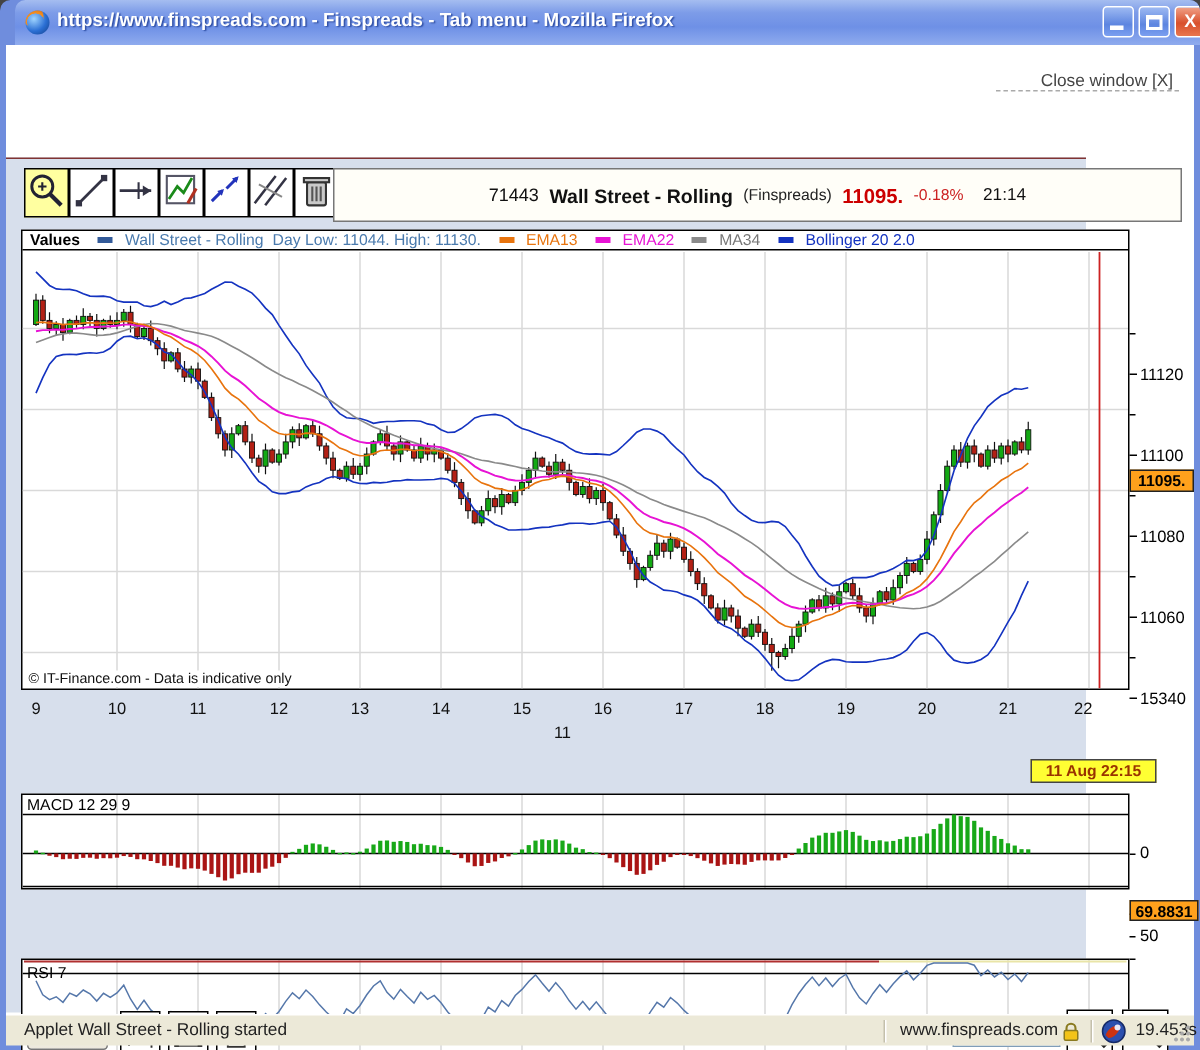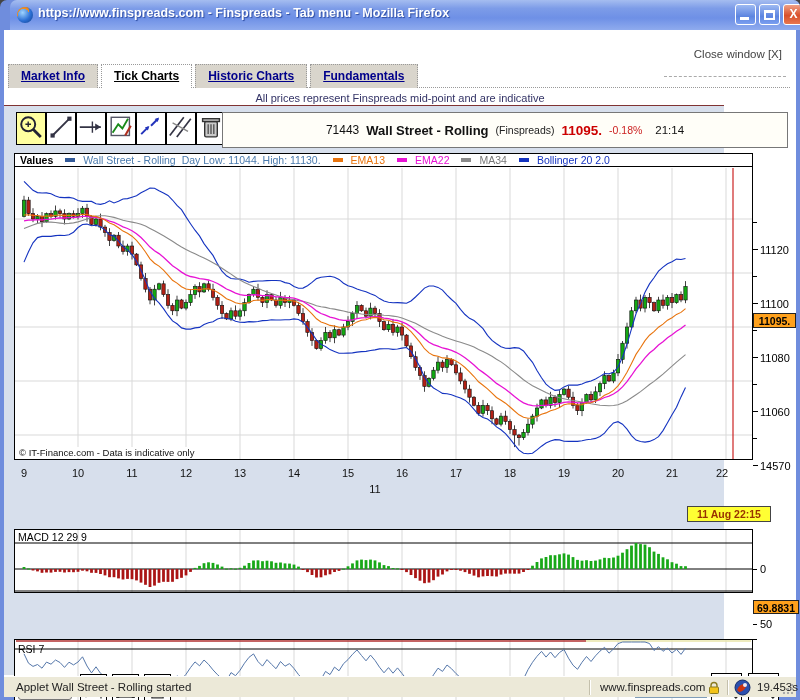--- a/index.html
+++ b/index.html
@@ -16,21 +16,21 @@
   .winbtn{position:absolute;top:4px;width:21px;height:21px;border:1px solid #fff;border-radius:3px;color:#fff;
     font-size:12px;font-weight:bold;text-align:center;line-height:19px;
     background:linear-gradient(#9db9f2,#5d85e0 60%,#7b9ff0);}
   #btn-close{right:6px;background:linear-gradient(#f0a086,#d8502c 55%,#e8764e);}
   #btn-max{right:30px;}
   #btn-min{right:54px;}
   #btn-min i{position:absolute;left:4px;bottom:4px;width:9px;height:3px;background:#fff;}
   #btn-max i{position:absolute;left:4px;top:5px;width:11px;height:10px;border:2px solid #fff;border-top-width:3px;}
   
   #content{position:absolute;left:4px;top:30px;width:792px;height:646px;background:#fff;}
-  #closewin{position:absolute;right:10px;top:18px;color:#444;font-size:11.5px;padding:0 4px 16px 30px;border-bottom:1px dashed #aaa;}
+  #closewin{position:absolute;right:10px;top:18px;color:#444;font-size:11.5px;padding:0 4px 0 30px;border-bottom:1px dashed #aaa;}
   #tabs{position:absolute;left:4px;top:34px;width:782px;height:24px;border-bottom:1px dotted #999;}
   .tab{display:inline-block;height:24px;margin-right:3px;padding:4px 12px 0 12px;border:1px dotted #999;border-bottom:none;
     background:#d9d5cc;font-size:12px;font-weight:bold;text-decoration:underline;color:#00008b;cursor:pointer;}
   .tab.active{background:#fff;color:#000;position:relative;}
   #notice{position:absolute;left:0;top:62px;width:792px;text-align:center;color:#333366;font-size:11px;}
   
   #applet{position:absolute;left:0px;top:75px;width:720px;height:570px;background:#d7dfec;border-top:1px solid #803333;}
   
   .tool{position:absolute;top:6px;width:30px;height:33px;background:#fff;border:1px solid #000;}
   .tool.sel{background:#ffffa0;}
@@ -97,22 +97,20 @@
         <i></i>
       </div>
     <div class="winbtn" id="btn-max">
         <i></i>
       </div>
     <div class="winbtn" id="btn-close">X</div>
   </div>
 
   <div id="content">
     <div id="closewin">Close window [X]</div>
-    <div id="tabs"><div class="tab">Market Info</div><div class="tab active">Tick Charts</div><div class="tab">Historic Charts</div><div class="tab">Fundamentals</div></div>
-    <div id="notice">All prices represent Finspreads mid-point and are indicative</div>
 
     <div id="applet">
       <div id="tooltray">
           <div class="tool sel" style="left: 12px;"><svg width="28" height="31" viewBox="0 0 20 22">
               <circle cx="8" cy="8" r="5" fill="none" stroke="#223" stroke-width="1.4"></circle>
               <line x1="11.5" y1="11.5" x2="17" y2="17" stroke="#223" stroke-width="2"></line>
               <line x1="6" y1="8" x2="10" y2="8" stroke="#223"></line>
               <line x1="8" y1="6" x2="8" y2="10" stroke="#223"></line>
             </svg></div>
           <div class="tool" style="left: 42px;"><svg width="28" height="31" viewBox="0 0 20 22">
@@ -494,21 +492,21 @@
             <path d="M9.0 60.4 L13.5 58.7 L18.0 57.0 L22.5 55.4 L27.0 54.6 L31.5 54.0 L36.0 54.1 L40.5 54.5 L45.0 55.1 L49.5 55.6 L54.0 55.4 L58.5 54.9 L63.0 53.9 L67.5 52.5 L72.0 51.0 L76.5 49.6 L81.0 48.3 L85.5 47.7 L90.0 47.8 L94.5 48.5 L99.0 49.4 L103.5 50.8 L108.0 52.3 L112.5 53.2 L117.0 54.1 L121.5 55.0 L126.0 56.2 L130.5 58.0 L135.0 60.4 L139.5 62.8 L144.0 65.2 L148.5 67.8 L153.0 70.5 L157.5 73.3 L162.0 76.3 L166.5 79.0 L171.0 81.5 L175.5 83.8 L180.0 85.7 L184.5 88.0 L189.0 90.0 L193.5 92.3 L198.0 94.8 L202.5 97.3 L207.0 100.2 L211.5 103.3 L216.0 106.1 L220.5 109.3 L225.0 112.1 L229.5 114.4 L234.0 116.6 L238.5 118.4 L243.0 120.3 L247.5 122.2 L252.0 123.9 L256.5 125.5 L261.0 127.1 L265.5 128.6 L270.0 130.0 L274.5 131.0 L279.0 131.8 L283.5 132.6 L288.0 133.2 L292.5 134.5 L297.0 136.1 L301.5 137.7 L306.0 138.8 L310.5 139.4 L315.0 140.5 L319.5 141.1 L324.0 142.1 L328.5 143.0 L333.0 144.1 L337.5 144.7 L342.0 145.3 L346.5 146.0 L351.0 146.5 L355.5 146.6 L360.0 146.6 L364.5 146.7 L369.0 147.2 L373.5 147.5 L378.0 148.1 L382.5 148.8 L387.0 150.0 L391.5 151.7 L396.0 153.4 L400.5 155.3 L405.0 157.7 L409.5 160.3 L414.0 162.4 L418.5 164.6 L423.0 166.3 L427.5 168.3 L432.0 169.9 L436.5 171.4 L441.0 172.9 L445.5 174.3 L450.0 175.8 L454.5 177.2 L459.0 179.1 L463.5 181.5 L468.0 183.5 L472.5 185.8 L477.0 188.3 L481.5 191.2 L486.0 193.9 L490.5 197.1 L495.0 200.8 L499.5 204.4 L504.0 208.0 L508.5 211.7 L513.0 214.9 L517.5 217.7 L522.0 220.0 L526.5 222.2 L531.0 224.4 L535.5 226.4 L540.0 228.4 L544.5 229.8 L549.0 230.8 L553.5 231.7 L558.0 232.5 L562.5 233.3 L567.0 234.0 L571.5 234.7 L576.0 235.8 L580.5 236.5 L585.0 237.2 L589.5 237.5 L594.0 237.8 L598.5 237.5 L603.0 236.7 L607.5 235.1 L612.0 232.8 L616.5 229.8 L621.0 226.7 L625.5 223.6 L630.0 220.1 L634.5 216.5 L639.0 213.4 L643.5 209.8 L648.0 206.2 L652.5 202.1 L657.0 198.2 L661.5 194.1 L666.0 190.4 L670.5 186.6 " fill="none" stroke="#8a8a8a" stroke-width="1.1"></path>
             <path d="M9.0 52.8 L13.5 52.1 L18.0 52.0 L22.5 51.7 L27.0 51.9 L31.5 51.3 L36.0 51.1 L40.5 50.4 L45.0 50.0 L49.5 50.0 L54.0 49.7 L58.5 49.5 L63.0 49.2 L67.5 48.4 L72.0 48.4 L76.5 49.1 L81.0 49.3 L85.5 50.1 L90.0 51.4 L94.5 53.2 L99.0 54.4 L103.5 56.5 L108.0 58.8 L112.5 60.5 L117.0 62.7 L121.5 65.7 L126.0 69.6 L130.5 74.1 L135.0 79.1 L139.5 82.8 L144.0 85.6 L148.5 89.2 L153.0 93.4 L157.5 97.7 L162.0 100.7 L166.5 104.1 L171.0 106.8 L175.5 108.5 L180.0 109.4 L184.5 110.6 L189.0 111.1 L193.5 112.0 L198.0 113.5 L202.5 115.5 L207.0 118.1 L211.5 121.0 L216.0 122.9 L220.5 125.1 L225.0 126.6 L229.5 127.3 L234.0 127.3 L238.5 126.7 L243.0 127.0 L247.5 127.6 L252.0 127.5 L256.5 127.9 L261.0 128.8 L265.5 128.8 L270.0 129.3 L274.5 129.6 L279.0 130.2 L283.5 131.6 L288.0 133.5 L292.5 136.2 L297.0 139.3 L301.5 142.9 L306.0 145.5 L310.5 147.1 L315.0 149.1 L319.5 150.2 L324.0 151.7 L328.5 152.3 L333.0 152.4 L337.5 151.8 L342.0 150.6 L346.5 149.9 L351.0 149.7 L355.5 148.9 L360.0 148.6 L364.5 149.0 L369.0 150.1 L373.5 150.7 L378.0 151.9 L382.5 152.5 L387.0 153.8 L391.5 155.9 L396.0 158.7 L400.5 162.3 L405.0 166.2 L409.5 170.7 L414.0 174.2 L418.5 176.6 L423.0 178.1 L427.5 180.0 L432.0 181.0 L436.5 182.4 L441.0 184.3 L445.5 186.8 L450.0 189.8 L454.5 193.2 L459.0 197.1 L463.5 201.3 L468.0 204.4 L472.5 207.7 L477.0 211.5 L481.5 215.4 L486.0 218.2 L490.5 221.3 L495.0 224.8 L499.5 228.5 L504.0 232.0 L508.5 234.8 L513.0 236.7 L517.5 237.7 L522.0 237.9 L526.5 237.4 L531.0 237.4 L535.5 236.7 L540.0 236.5 L544.5 235.6 L549.0 234.3 L553.5 233.9 L558.0 234.2 L562.5 234.9 L567.0 234.9 L571.5 234.2 L576.0 234.0 L580.5 233.1 L585.0 231.6 L589.5 229.5 L594.0 228.1 L598.5 226.0 L603.0 223.0 L607.5 218.9 L612.0 213.7 L616.5 207.5 L621.0 200.9 L625.5 195.6 L630.0 189.9 L634.5 185.1 L639.0 181.4 L643.5 177.1 L648.0 173.7 L652.5 169.8 L657.0 166.7 L661.5 163.3 L666.0 160.5 L670.5 156.9 " fill="none" stroke="#e713d4" stroke-width="1.3"></path>
             <path d="M9.0 47.0 L13.5 46.8 L18.0 47.4 L22.5 47.5 L27.0 48.4 L31.5 48.0 L36.0 48.1 L40.5 47.3 L45.0 47.1 L49.5 47.6 L54.0 47.3 L58.5 47.5 L63.0 47.2 L67.5 46.2 L72.0 46.5 L76.5 47.9 L81.0 48.4 L85.5 49.9 L90.0 52.0 L94.5 54.9 L99.0 56.7 L103.5 59.7 L108.0 63.1 L112.5 65.2 L117.0 68.2 L121.5 72.3 L126.0 77.8 L130.5 84.0 L135.0 90.8 L139.5 95.2 L144.0 98.1 L148.5 102.2 L153.0 107.2 L157.5 112.3 L162.0 115.1 L166.5 118.7 L171.0 121.0 L175.5 121.8 L180.0 121.3 L184.5 121.7 L189.0 120.8 L193.5 120.9 L198.0 122.1 L202.5 124.3 L207.0 127.3 L211.5 130.7 L216.0 132.4 L220.5 134.7 L225.0 135.8 L229.5 135.7 L234.0 134.4 L238.5 132.5 L243.0 132.0 L247.5 132.4 L252.0 131.6 L256.5 131.6 L261.0 132.5 L265.5 132.0 L270.0 132.4 L274.5 132.3 L279.0 133.1 L283.5 134.8 L288.0 137.5 L292.5 141.4 L297.0 145.8 L301.5 150.8 L306.0 153.9 L310.5 155.4 L315.0 157.4 L319.5 158.1 L324.0 159.3 L328.5 159.3 L333.0 158.5 L337.5 156.6 L342.0 153.9 L346.5 152.3 L351.0 151.7 L355.5 150.1 L360.0 149.4 L364.5 150.0 L369.0 151.7 L373.5 152.3 L378.0 154.1 L382.5 154.8 L387.0 156.5 L391.5 159.6 L396.0 163.7 L400.5 168.8 L405.0 174.4 L409.5 180.7 L414.0 184.9 L418.5 187.4 L423.0 188.3 L427.5 189.9 L432.0 190.1 L436.5 191.1 L441.0 193.1 L445.5 195.9 L450.0 199.5 L454.5 203.8 L459.0 208.5 L463.5 213.8 L468.0 217.2 L472.5 220.8 L477.0 225.1 L481.5 229.5 L486.0 232.2 L490.5 235.2 L495.0 239.0 L499.5 243.0 L504.0 246.8 L508.5 249.3 L513.0 250.3 L517.5 250.0 L522.0 248.6 L526.5 246.2 L531.0 244.9 L535.5 242.7 L540.0 241.5 L544.5 239.4 L549.0 236.8 L553.5 235.7 L558.0 235.9 L562.5 236.9 L567.0 236.6 L571.5 235.1 L576.0 234.7 L580.5 233.1 L585.0 230.6 L589.5 227.3 L594.0 225.3 L598.5 222.4 L603.0 217.9 L607.5 211.8 L612.0 204.3 L616.5 195.5 L621.0 186.4 L625.5 179.8 L630.0 172.6 L634.5 167.2 L639.0 163.7 L643.5 159.2 L648.0 156.1 L652.5 152.2 L657.0 149.7 L661.5 146.4 L666.0 144.4 L670.5 140.7 " fill="none" stroke="#e8740e" stroke-width="1.1"></path>
             <line x1="718" y1="0" x2="718" y2="291" stroke="#cc2222" stroke-width="1.2"></line>
           </svg>
         <div id="copyright">© IT-Finance.com - Data is indicative only</div>
       </div>
 
       <div id="yaxis">
           <div class="tick" style="left:749px;top:359px;width:5px"></div>
-          <div class="axlabel" style="left:756px;top:354px">14570</div>
+          <div class="axlabel" style="left:756px;top:354px">15340</div>
           <div class="tick" style="left:749px;top:332px;width:4px"></div>
           <div class="tick" style="left:749px;top:305px;width:5px"></div>
           <div class="axlabel" style="left:756px;top:300px">11060</div>
           <div class="tick" style="left:749px;top:278px;width:4px"></div>
           <div class="tick" style="left:749px;top:251px;width:5px"></div>
           <div class="axlabel" style="left:756px;top:246px">11080</div>
           <div class="tick" style="left:749px;top:224px;width:4px"></div>
           <div class="tick" style="left:749px;top:197px;width:5px"></div>
           <div class="axlabel" style="left:756px;top:192px">11100</div>
           <div class="tick" style="left:749px;top:170px;width:4px"></div>

